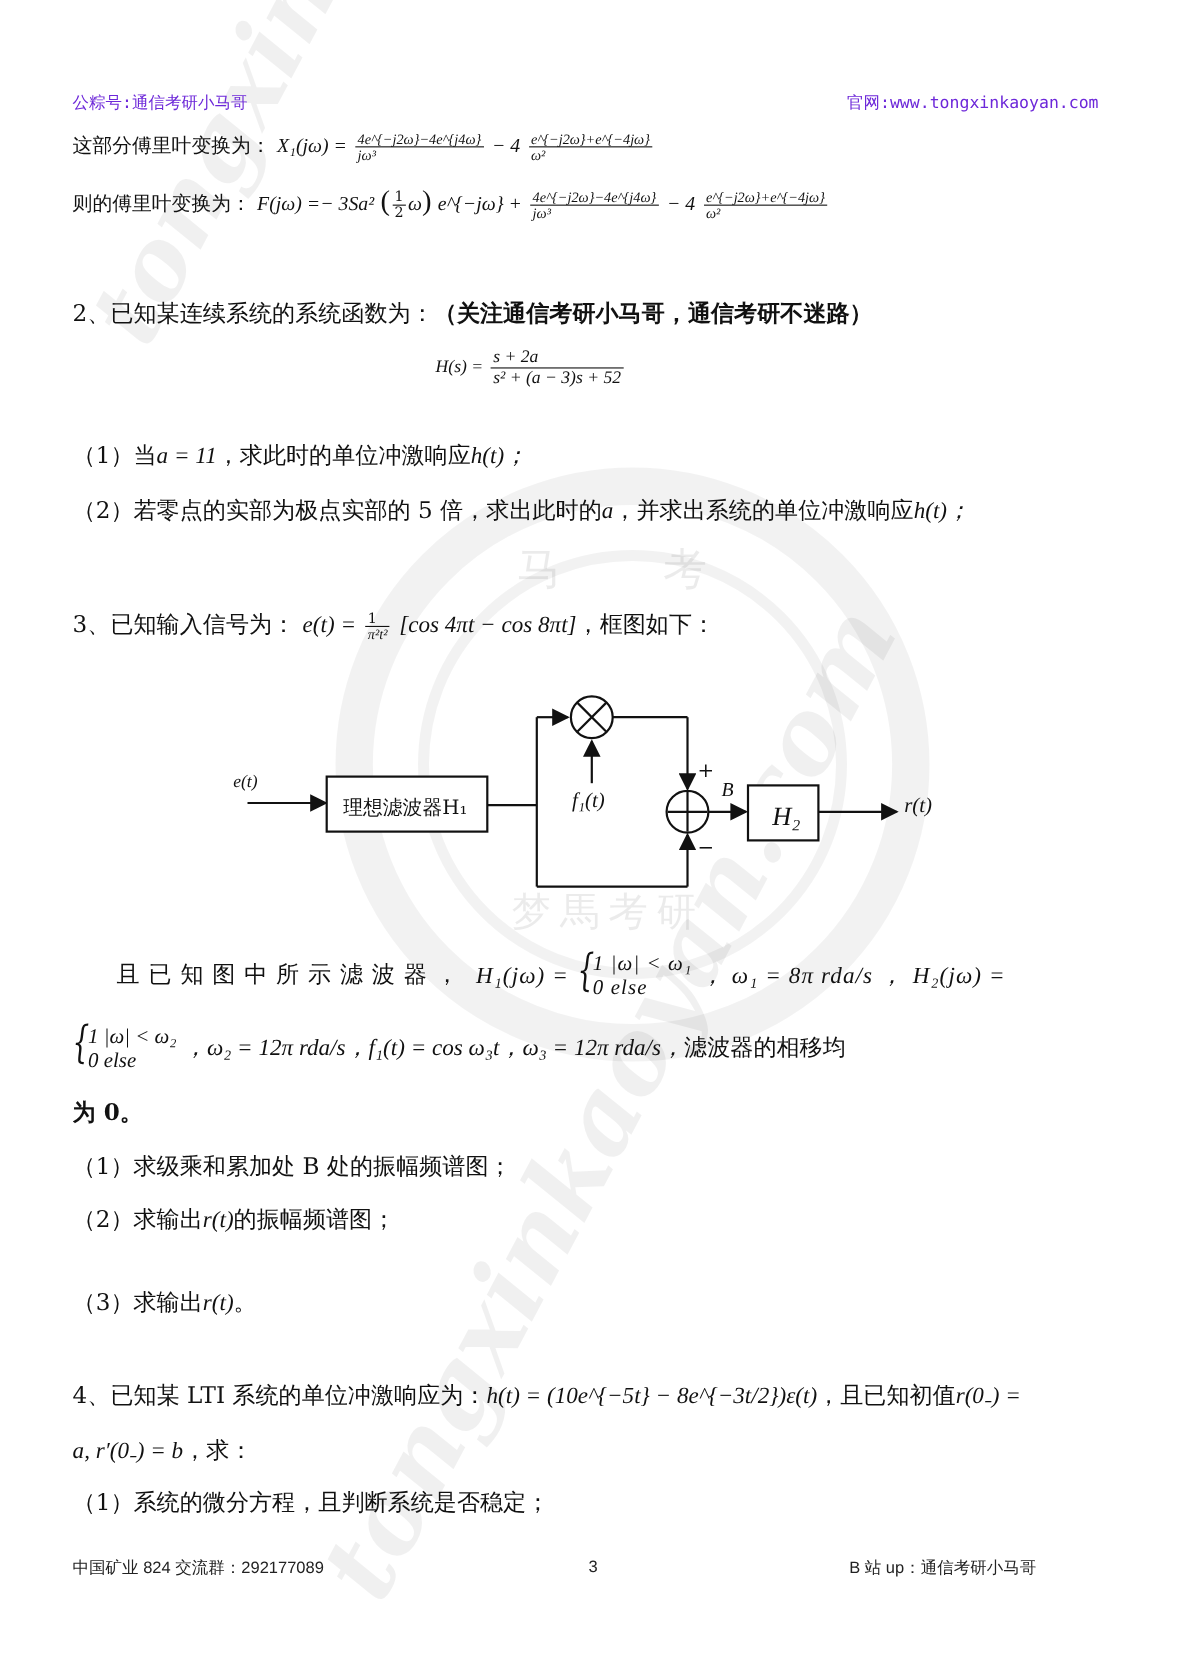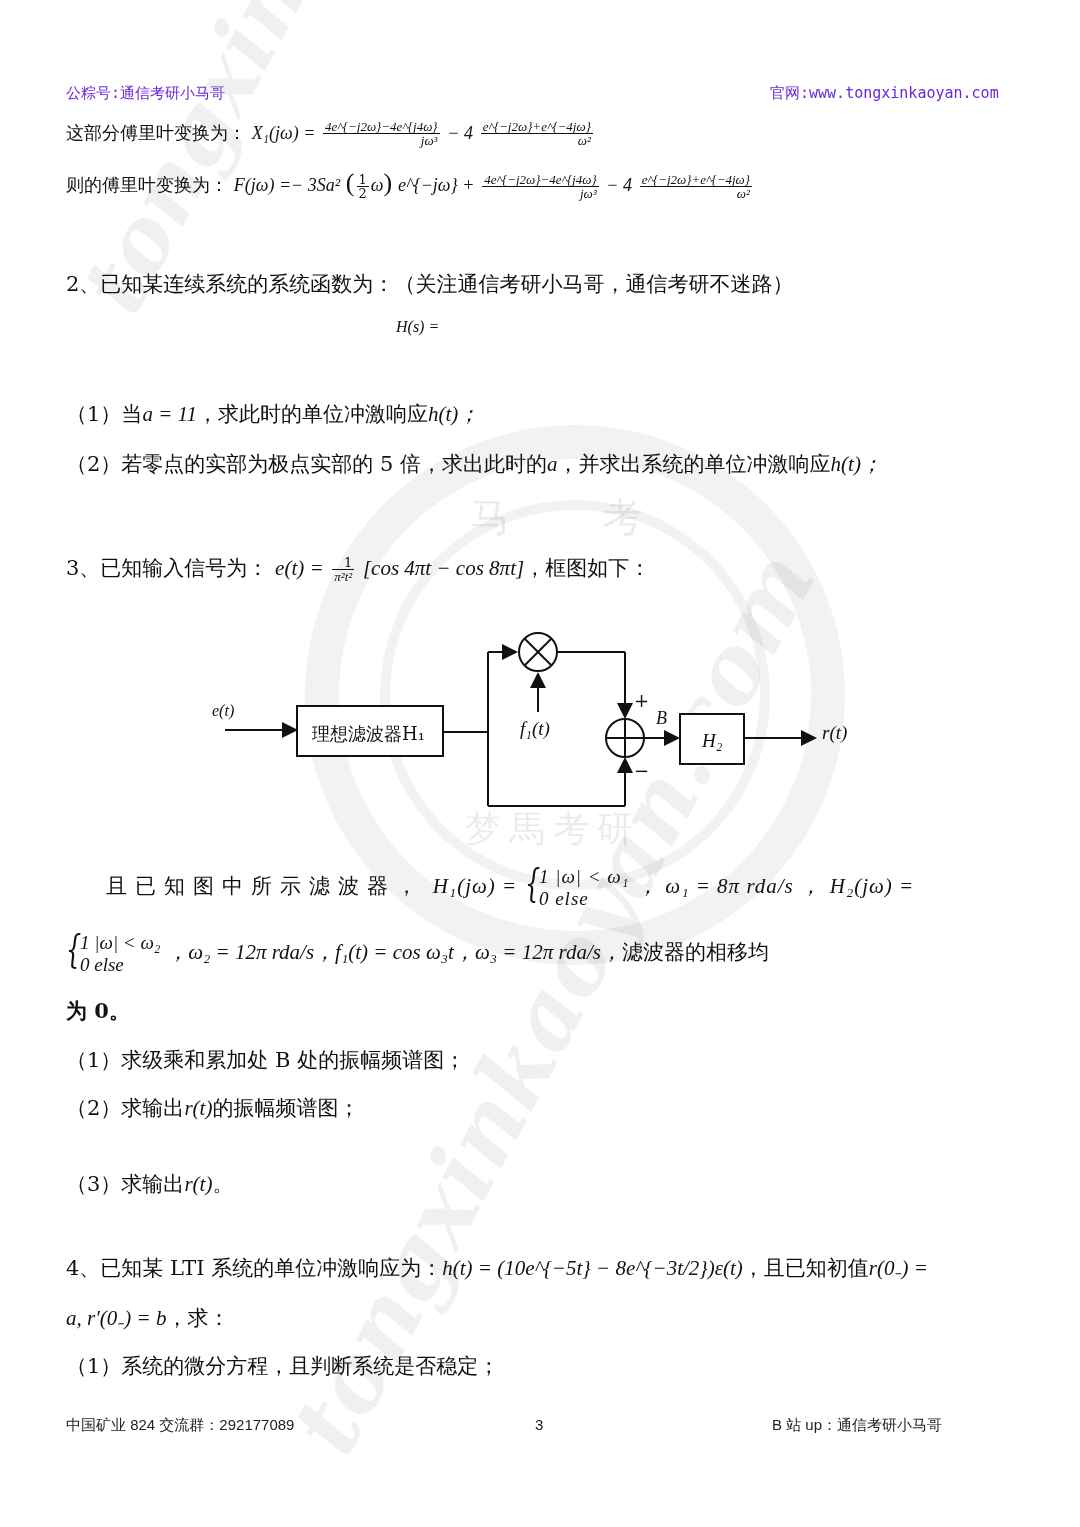--- a/index.html
+++ b/index.html
@@ -3,25 +3,25 @@
 <meta charset="utf-8">
 <style>
   html, body { margin:0; padding:0; background:#ffffff; }
   body { width:1080px; height:1527px; position:relative; overflow:hidden;
          font-family:"DejaVu Serif", serif; color:#111; }
   .abs { position:absolute; white-space:nowrap; }
   .hdr { font-family:"DejaVu Sans Mono", monospace; font-size:15px; color:#6d28d9; }
   .txt { font-size:21px; line-height:1; }
   .m { font-family:"Liberation Serif", serif; font-style:italic; }
   .mr { font-family:"Liberation Serif", serif; font-style:normal; }
-  .frac { display:inline-block; vertical-align:middle; text-align:right; margin:0 2px; }
+  .frac { display:inline-block; vertical-align:middle; text-align:left; margin:0 2px; }
   .frac > span { display:block; padding:0 2px; }
   .frac .num { border-bottom:1px solid #111; }
   .small { font-size:13px; }
-  .bold { font-weight:normal;margin-top:25px; }
+  .bold { font-weight:bold;margin-top:25px; }
   .wm { position:absolute; color:rgba(0,0,0,0.06); font-family:"DejaVu Serif", serif; font-style:italic; font-weight:bold; }
   .footer { font-family:"Liberation Sans", sans-serif; font-size:15px; color:#222; }
   .case { display:inline-block; vertical-align:middle; position:relative; padding-left:14px; }
   .case .brace { position:absolute; left:0; top:-4px; font-size:40px; font-family:"DejaVu Serif", serif; line-height:1; transform:scaleX(0.6); transform-origin:left; }
   .case .row { display:block; line-height:1.15; }
 </style>
 </head>
 <body>
 
 <div class="wm" style="left:60px; top:280px; font-size:88px; transform:rotate(-62deg); transform-origin:left top;">tongxinkaoyan.com</div>
@@ -49,20 +49,21 @@
   <span class="frac small"><span class="num m">4e^{−j2ω}−4e^{j4ω}</span><span class="den m">jω³</span></span>
   <span class="m">− 4</span>
   <span class="frac small"><span class="num m">e^{−j2ω}+e^{−4jω}</span><span class="den m">ω²</span></span>
 </div>
 
 <div class="abs txt" style="left:66px; top:274px;">
   <span>2、已知某连续系统的系统函数为：</span><span class="bold">（关注通信考研小马哥，通信考研不迷路）</span>
 </div>
 <div class="abs" style="left:396px; top:316px; font-size:16px;">
   <span class="m" style="vertical-align:middle;">H(s) =</span>
+  <span class="frac"><span class="num m">s + 2a</span><span class="den m">s² + (a − 3)s + 52</span></span>
 </div>
 <div class="abs txt" style="left:66px; top:404px;">
   <span>（1）当</span><span class="m">a = 11</span><span>，求此时的单位冲激响应</span><span class="m">h(t)；</span>
 </div>
 <div class="abs txt" style="left:66px; top:454px;">
   <span>（2）若零点的实部为极点实部的 5 倍，求出此时的</span><span class="m">a</span><span>，并求出系统的单位冲激响应</span><span class="m">h(t)；</span>
 </div>
 
 <div class="abs txt" style="left:66px; top:556px;">
   <span>3、已知输入信号为：</span>
@@ -98,21 +99,21 @@
     <rect x="480" y="94" width="64" height="50" fill="#fff"></rect>
     <line x1="544" y1="118" x2="615" y2="118" marker-end="url(#ar)"></line>
   </g>
 </svg>
 <div class="abs m" style="left:212px; top:702px; font-size:16px;text-align:center;">e(t)</div>
 <div class="abs" style="left:312px; top:722px; font-size:18px;">理想滤波器H₁</div>
 <div class="abs m" style="left:520px; top:718px; font-size:19px;">f₁(t)</div>
 <div class="abs" style="left:634px; top:690px; font-size:18px;">+</div>
 <div class="abs" style="left:634px; top:760px; font-size:18px;">−</div>
 <div class="abs m" style="left:656px; top:708px; font-size:18px;">B</div>
-<div class="abs m" style="left:702px; top:730px; font-size:19px;">H₂</div>
+<div class="abs m" style="left:702px; top:730px; font-size:24px;">H₂</div>
 <div class="abs m" style="left:822px; top:722px; font-size:19px;">r(t)</div>
 
 <div class="abs txt" style="left:66px; top:866px; letter-spacing:1px;">
   <span style="letter-spacing:8px;margin-left:40px;">且已知图中所示滤波器，</span>
   <span class="m">H₁(jω) =</span>
   <span class="case m" style="font-size:19px;"><span class="brace">{</span><span class="row">1   |ω| &lt; ω₁</span><span class="row">0    else</span></span>
   <span class="m">，  ω₁ = 8π rda/s ，</span>
   <span class="m">H₂(jω) =</span>
 </div>
 <div class="abs txt" style="left:66px; top:932px;">

